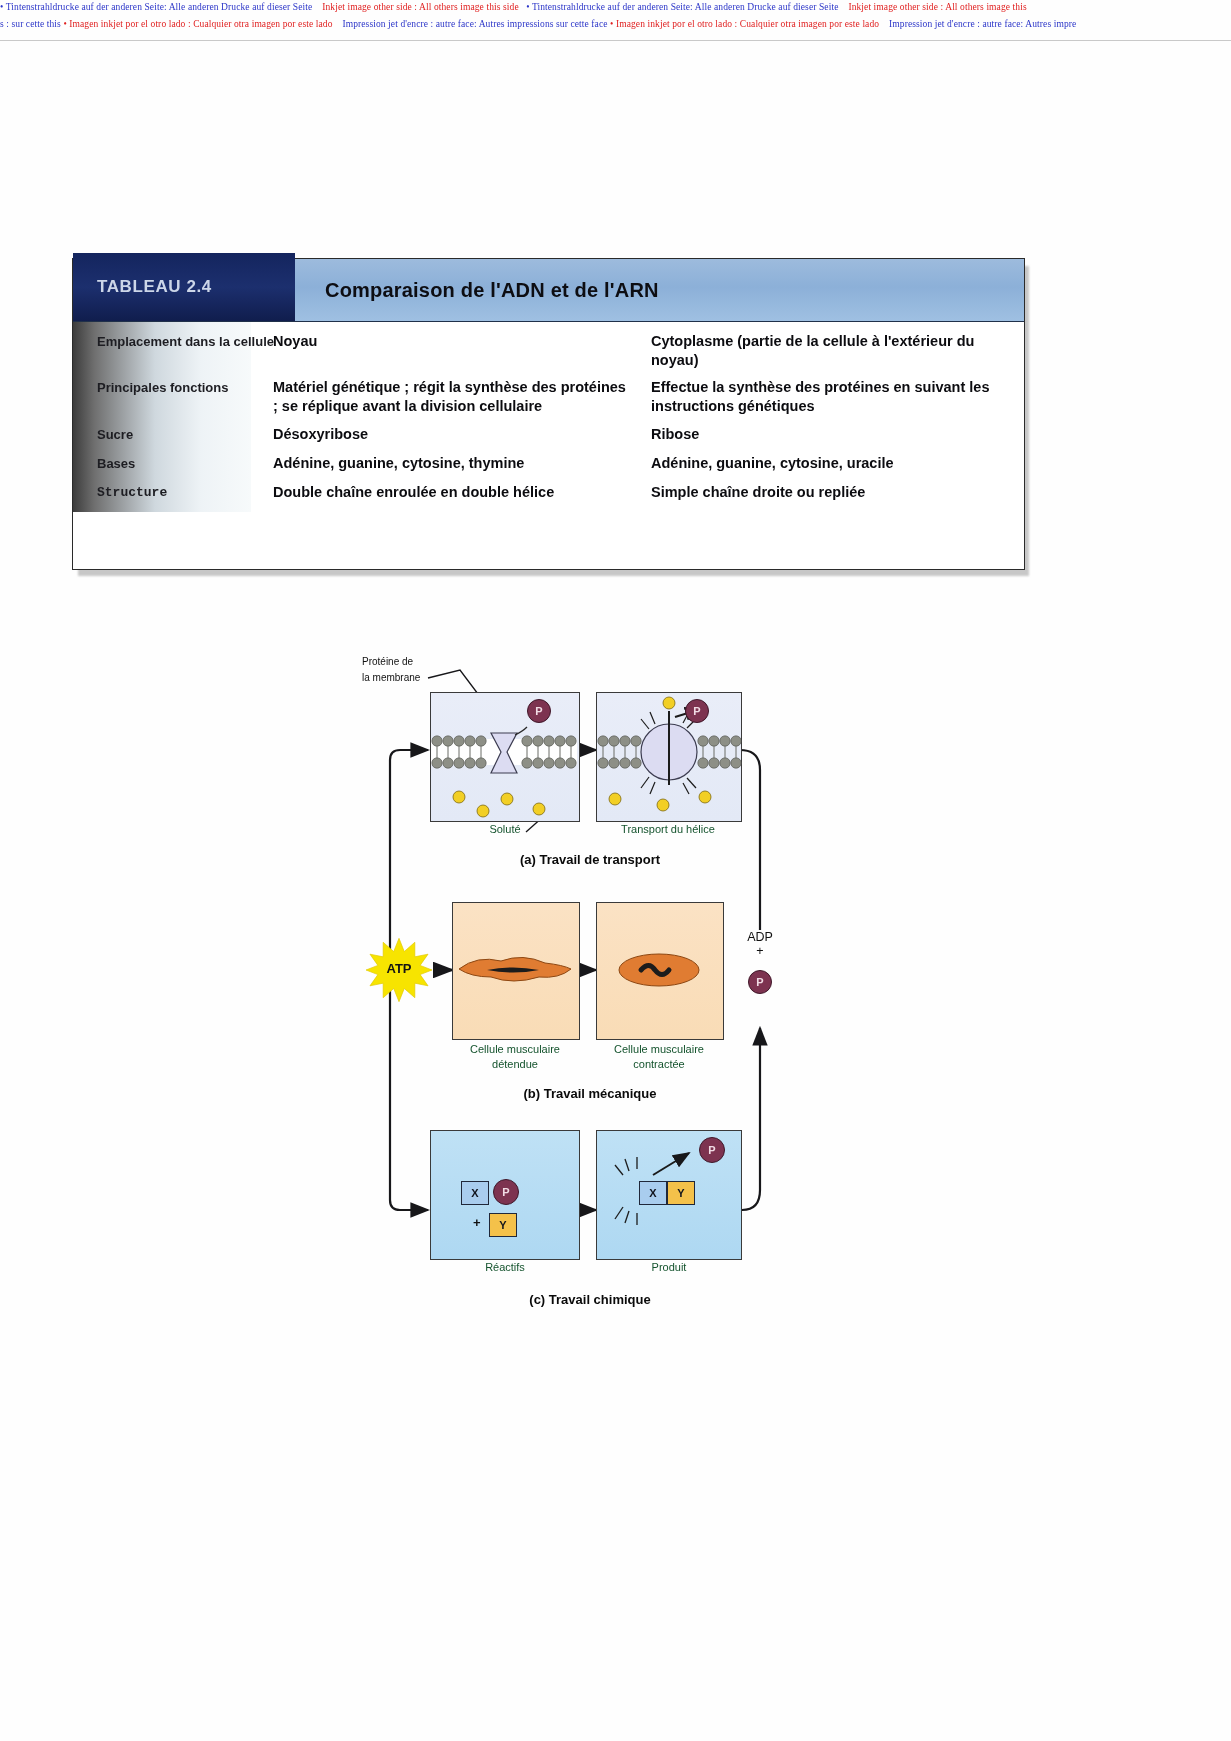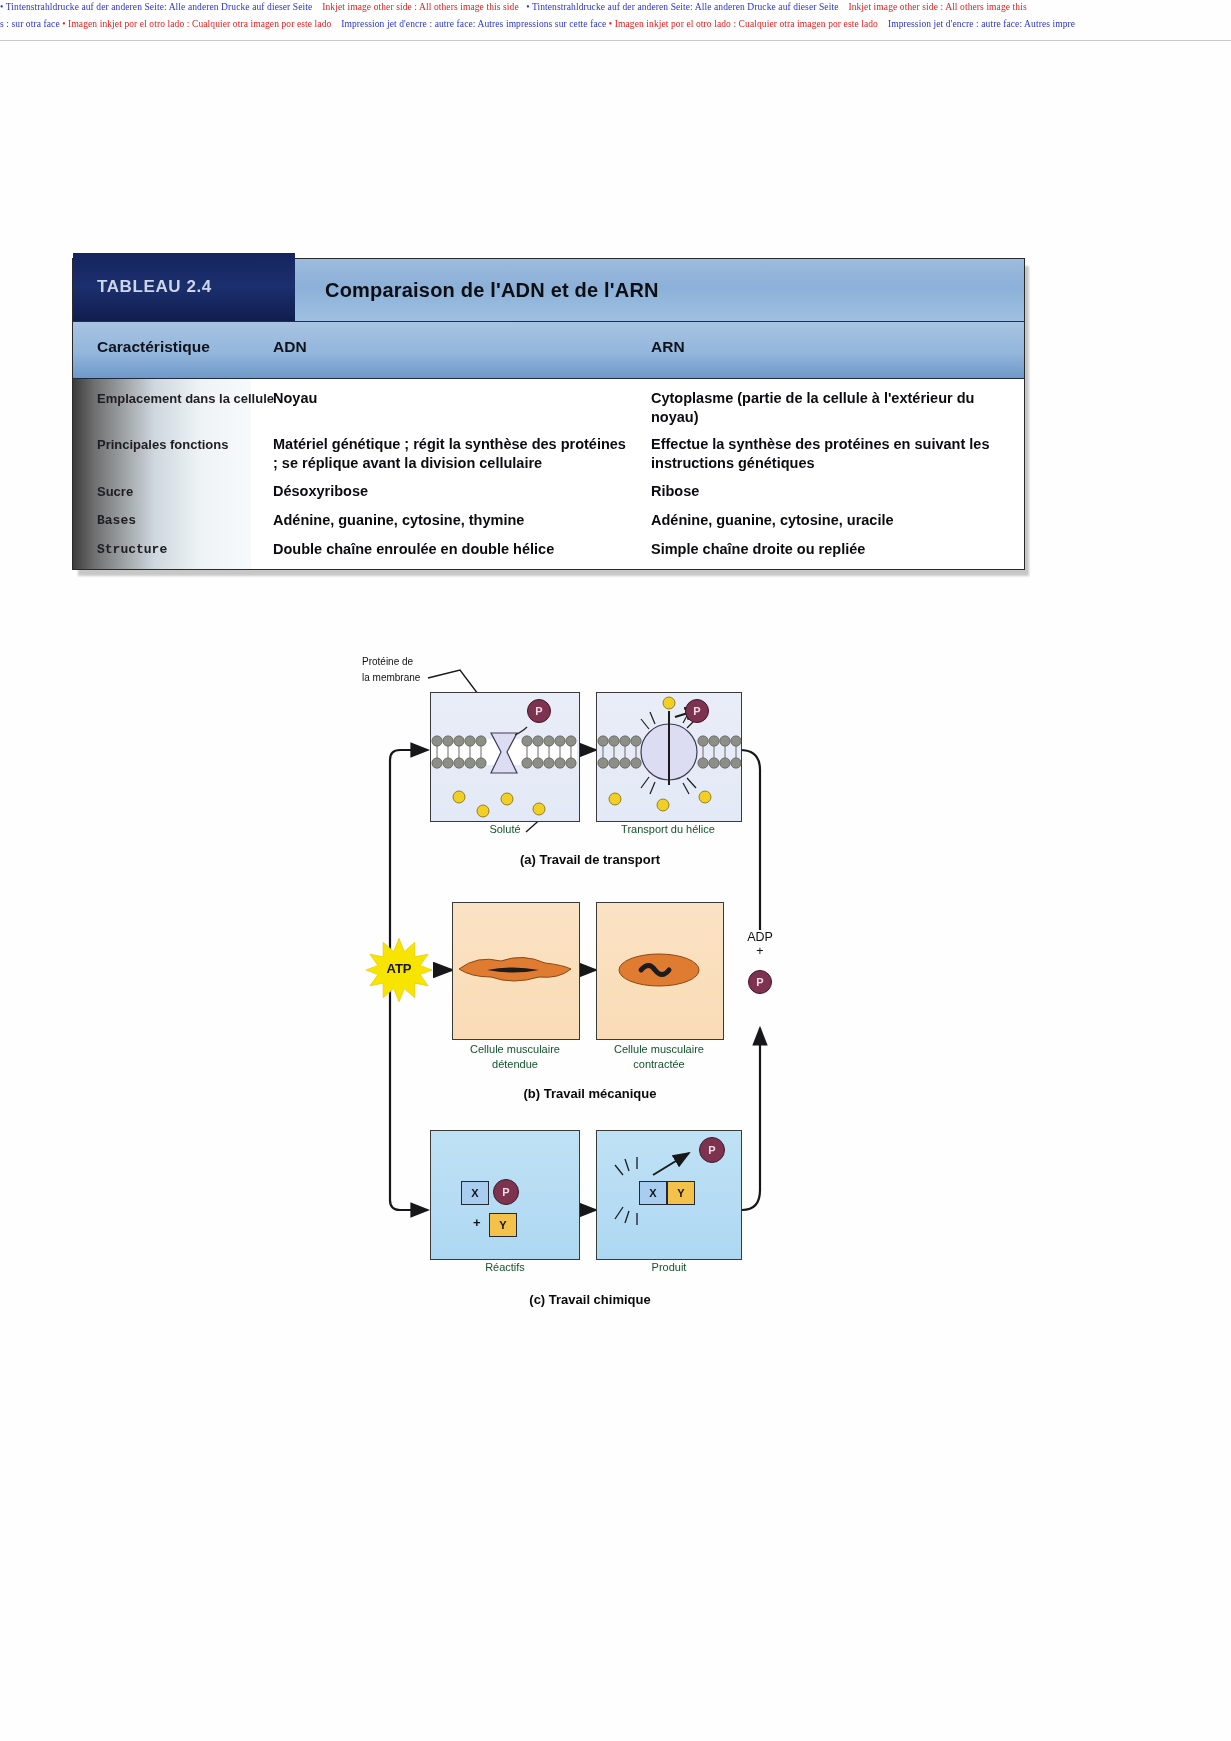--- a/index.html
+++ b/index.html
@@ -84,21 +84,21 @@
     <span class="de">• Tintenstrahldrucke auf der anderen Seite: Alle anderen Drucke auf dieser Seite</span>
     &nbsp;&nbsp;
     <span class="en">Inkjet image other side : All others image this side</span>
     &nbsp;
     <span class="de">• Tintenstrahldrucke auf der anderen Seite: Alle anderen Drucke auf dieser Seite</span>
     &nbsp;&nbsp;
     <span class="en">Inkjet image other side : All others image this</span>
   </div>
 
   <div class="scanstrip" id="strip-top2">
-    <span class="fr">s : sur otra face</span>
+    <span class="fr">s : sur cette this</span>
     <span class="es">• Imagen inkjet por el otro lado : Cualquier otra imagen por este lado</span>
     &nbsp;&nbsp;
     <span class="fr">Impression jet d'encre : autre face: Autres impressions  sur cette face</span>
     <span class="es">• Imagen inkjet por el otro lado : Cualquier otra imagen por este lado</span>
     &nbsp;&nbsp;
     <span class="fr">Impression jet d'encre : autre face: Autres impre</span>
   </div>
 
   <div class="ruleline" style="top:40px;"></div>
 
@@ -108,25 +108,20 @@
 
       <div class="tbl-titlerow">
         <div class="tbl-badge">
           <span>TABLEAU 2.4</span>
         </div>
         <div class="tbl-title">
           <span>Comparaison de l'ADN et de l'ARN</span>
         </div>
       </div>
 
-      <div class="tbl-colhead">
-        <div class="ch ch-c">Caractéristique</div>
-        <div class="ch ch-adn">ADN</div>
-        <div class="ch ch-arn">ARN</div>
-      </div>
 
       <div class="tbl-rows">
         <div class="leftband"></div>
 
         <div class="row" style="top:12px;height:38px;">
           <div class="rl" style="top:0;">Emplacement
 dans la cellule</div>
           <div class="c-adn" style="top:-2px;">Noyau</div>
           <div class="c-arn" style="top:-2px;">Cytoplasme (partie de la cellule à l'extérieur du noyau)</div>
         </div>
@@ -137,21 +132,21 @@
           <div class="c-arn" style="top:-2px;">Effectue la synthèse des protéines en suivant les instructions génétiques</div>
         </div>
 
         <div class="row" style="top:105px;height:24px;">
           <div class="rl" style="top:0;">Sucre</div>
           <div class="c-adn" style="top:-2px;">Désoxyribose</div>
           <div class="c-arn" style="top:-2px;">Ribose</div>
         </div>
 
         <div class="row" style="top:134px;height:24px;">
-          <div class="rl" style="top:0;font-family:Liberation Mono, monospace;">Bases</div>
+          <div class="rl" style="top:0;">Bases</div>
           <div class="c-adn" style="top:-2px;">Adénine, guanine, cytosine, thymine</div>
           <div class="c-arn" style="top:-2px;">Adénine, guanine, cytosine, uracile</div>
         </div>
 
         <div class="row" style="top:163px;height:24px;">
           <div class="rl" style="top:0;font-family:Liberation Mono, monospace;">Structure</div>
           <div class="c-adn" style="top:-2px;">Double chaîne enroulée en double hélice</div>
           <div class="c-arn" style="top:-2px;">Simple chaîne droite ou repliée</div>
         </div>
       </div>

